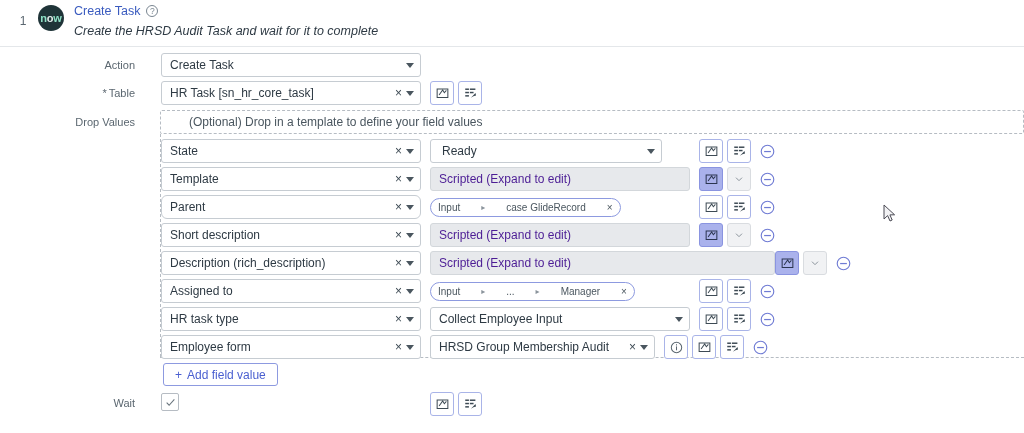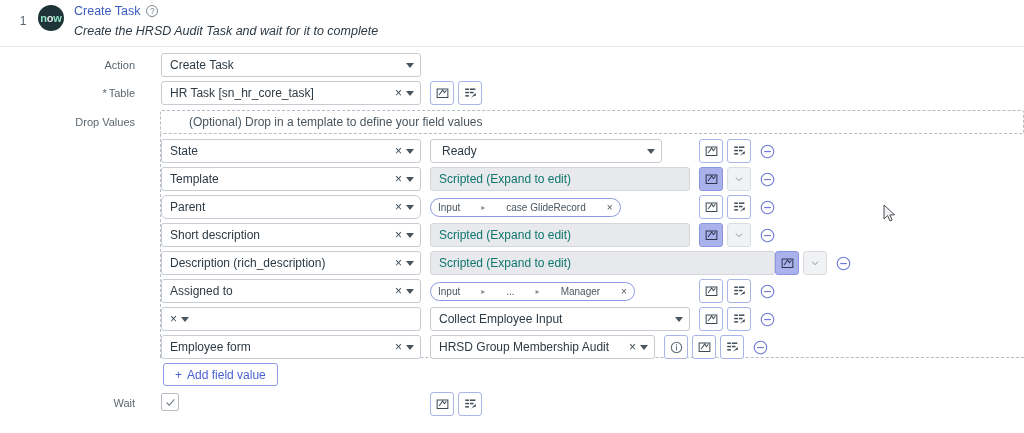--- a/index.html
+++ b/index.html
@@ -49,21 +49,21 @@
   }
   .label .req { color: #5b6770; margin-right: 2px; }
 
   .ctrl {
     position: absolute; height: 24px;
     border: 1px solid #c6ccd2; border-radius: 3px;
     background: #fff; font-size: 12px; color: #2e3a44;
     display: flex; align-items: center; padding: 0 6px 0 8px;
   }
   .ctrl .txt { flex: 1 1 auto; white-space: nowrap; overflow: hidden; }
-  .ctrl.gray { background: #e7e9ec; border-color: #d3d7db; color: #0f766e; }
+  .ctrl.gray { background: #e7e9ec; border-color: #d3d7db; color: #4c1d95; }
 
   .clearx {
     font-size: 12px; color: #3d4a54; margin-right: 4px;
     font-weight: 400; line-height: 1;
   }
   .caret {
     width: 0; height: 0; border-left: 4px solid transparent;
     border-right: 4px solid transparent; border-top: 5px solid #4a565f;
   }
 
@@ -368,20 +368,21 @@
       <path d="M7.4 11.6 L12.4 6.4 L13.0 9.2 L10.2 9.9 Z" fill="#3d4a54"></path>
     </svg>
       </div>
       <div class="rm-btn" style="left:760px; top:284px;">
     <svg viewBox="0 0 16 16">
       <circle cx="8" cy="8" r="6.7" fill="none" stroke="#6f7bd4" stroke-width="1.2"></circle>
       <rect x="4.4" y="7.4" width="7.2" height="1.3" fill="#6f7bd4"></rect>
     </svg>
       </div>
       <div class="ctrl" style="left:161px; top:307px; width:260px;">
+        <span class="txt">HR task type</span>
         <span class="clearx">×</span>
         <span class="caret"></span>
       </div>
       <div class="ctrl" style="left:430px; top:307px; width:260px;">
           <span class="txt">Collect Employee Input</span>
           <span class="caret"></span>
         </div>
       <div class="ibtn " style="left:699px; top:307px;">
     <svg class="ico-script" viewBox="0 0 14 13">
       <path d="M1.2 2.2h11.6v9.2H1.2z" fill="none" stroke="#3d4a54" stroke-width="1.1"></path>

